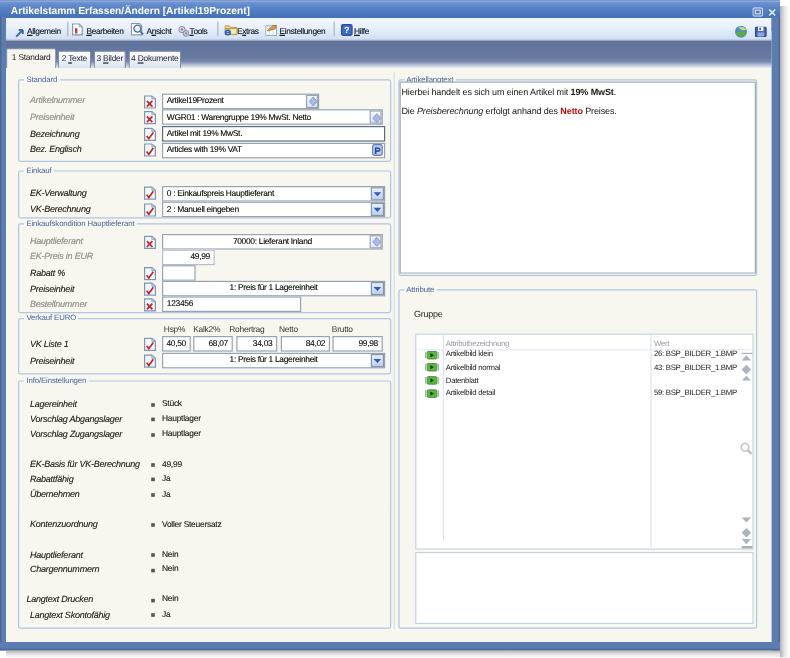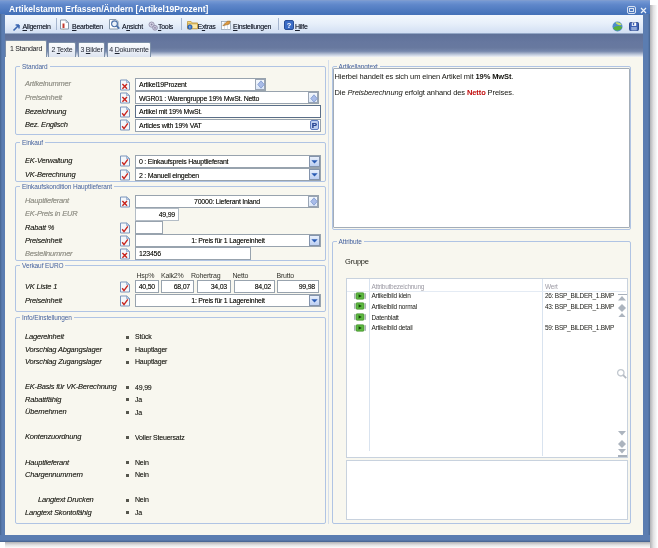--- a/index.html
+++ b/index.html
@@ -336,21 +336,21 @@
  <span class="ival" style="left:135px;top:408.6px">Ja</span>
  <span class="lbl" style="left:25px;top:433.4px">Kontenzuordnung</span>
  <span class="bullet" style="left:126px;top:435.9px"></span>
  <span class="ival" style="left:135px;top:433.7px">Voller Steuersatz</span>
  <span class="lbl" style="left:25px;top:458.5px">Hauptlieferant</span>
  <span class="bullet" style="left:126px;top:461.0px"></span>
  <span class="ival" style="left:135px;top:458.8px">Nein</span>
  <span class="lbl" style="left:25px;top:471.1px">Chargennummern</span>
  <span class="bullet" style="left:126px;top:473.6px"></span>
  <span class="ival" style="left:135px;top:471.4px">Nein</span>
- <span class="lbl" style="left:38px;top:496.1px">Langtext Drucken</span>
+ <span class="lbl" style="left:22px;top:496.1px">Langtext Drucken</span>
  <span class="bullet" style="left:126px;top:498.6px"></span>
  <span class="ival" style="left:135px;top:496.4px">Nein</span>
  <span class="lbl" style="left:25px;top:508.7px">Langtext Skontofähig</span>
  <span class="bullet" style="left:126px;top:511.2px"></span>
  <span class="ival" style="left:135px;top:509.0px">Ja</span>
  <span class="abs" style="left:328px;top:60px;width:1px;height:464px;background:#D4DEEC"></span>
  <div class="grp" style="left:331.5px;top:66px;width:299.5px;height:163.5px">
       <span class="glabel">Artikellangtext</span>
     </div>
  <div class="abs" style="left:333px;top:68px;width:296.5px;height:159.5px;background:#fff;border:1px solid #A3ADB8;border-radius:1px"></div>

